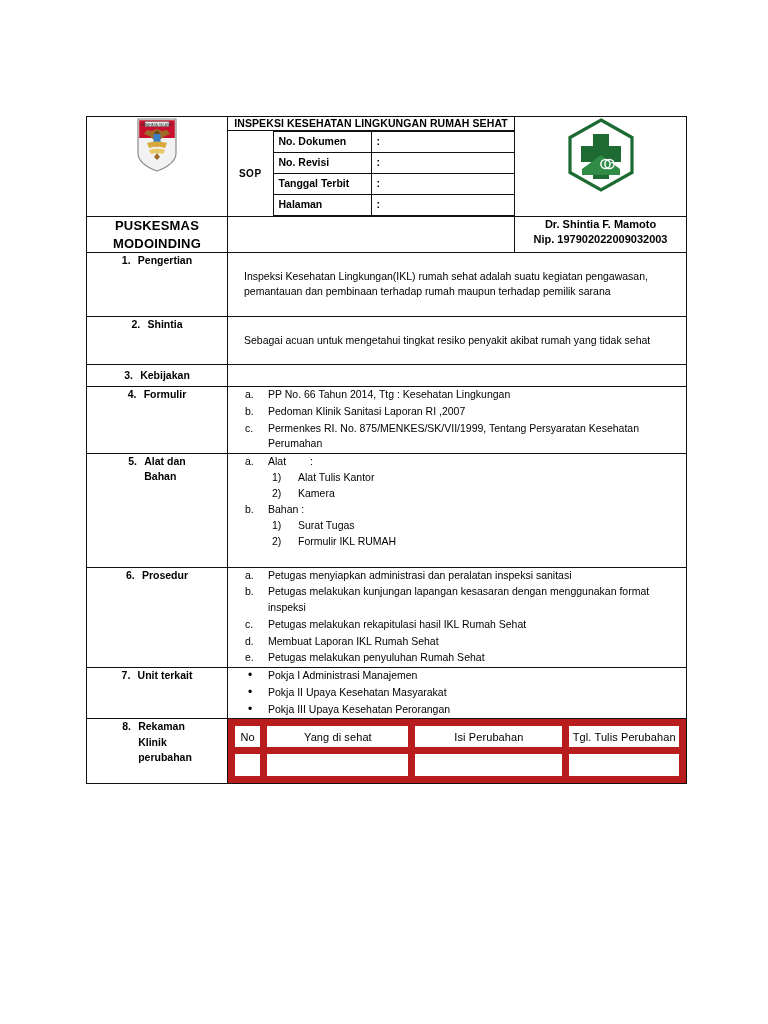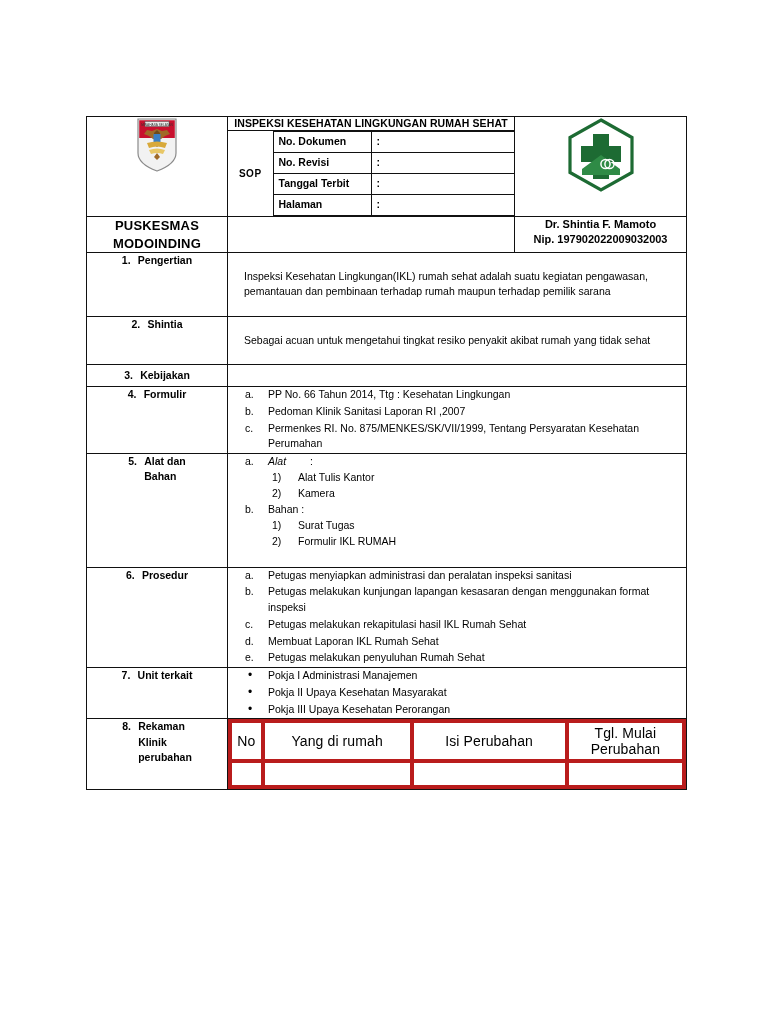--- a/index.html
+++ b/index.html
@@ -157,35 +157,34 @@
     position: absolute;
     left: 4px;
     top: 0;
   }
   .sublist {
     margin-top: 1px;
   }
   .colon-pad {
     display: inline-block;
     min-width: 42px;
-    font-style: italic;
   }
 
   
   .hist-cell {
     padding: 6px 4px 7px 4px;
   }
   table.hist {
     border-collapse: collapse;
     width: 100%;
     table-layout: fixed;
   }
   table.hist td {
-    border: 4px solid #b91c1c;
-    font-size: 14px;
+    border: 7px solid #b91c1c;
+    font-size: 11px;
     text-align: center;
     height: 17px;
     padding: 2px 2px;
     vertical-align: middle;
     letter-spacing: .1px;
   }
   table.hist td.empty {
     height: 18px;
   }
 
@@ -412,23 +411,23 @@
       <table class="hist">
         <colgroup>
           <col style="width:32px">
           <col style="width:146px">
           <col style="width:152px">
           <col style="width:115px">
         </colgroup>
         <tbody>
                 <tr>
           <td>No</td>
-          <td>Yang di rumah</td>
+          <td>Yang di sehat</td>
           <td>Isi  Perubahan</td>
-          <td>Tgl. Mulai Perubahan</td>
+          <td>Tgl. Tulis Perubahan</td>
         </tr>
         <tr>
           <td class="empty"></td>
           <td class="empty"></td>
           <td class="empty"></td>
           <td class="empty"></td>
         </tr>
       </tbody>
             </table>
     </td>

